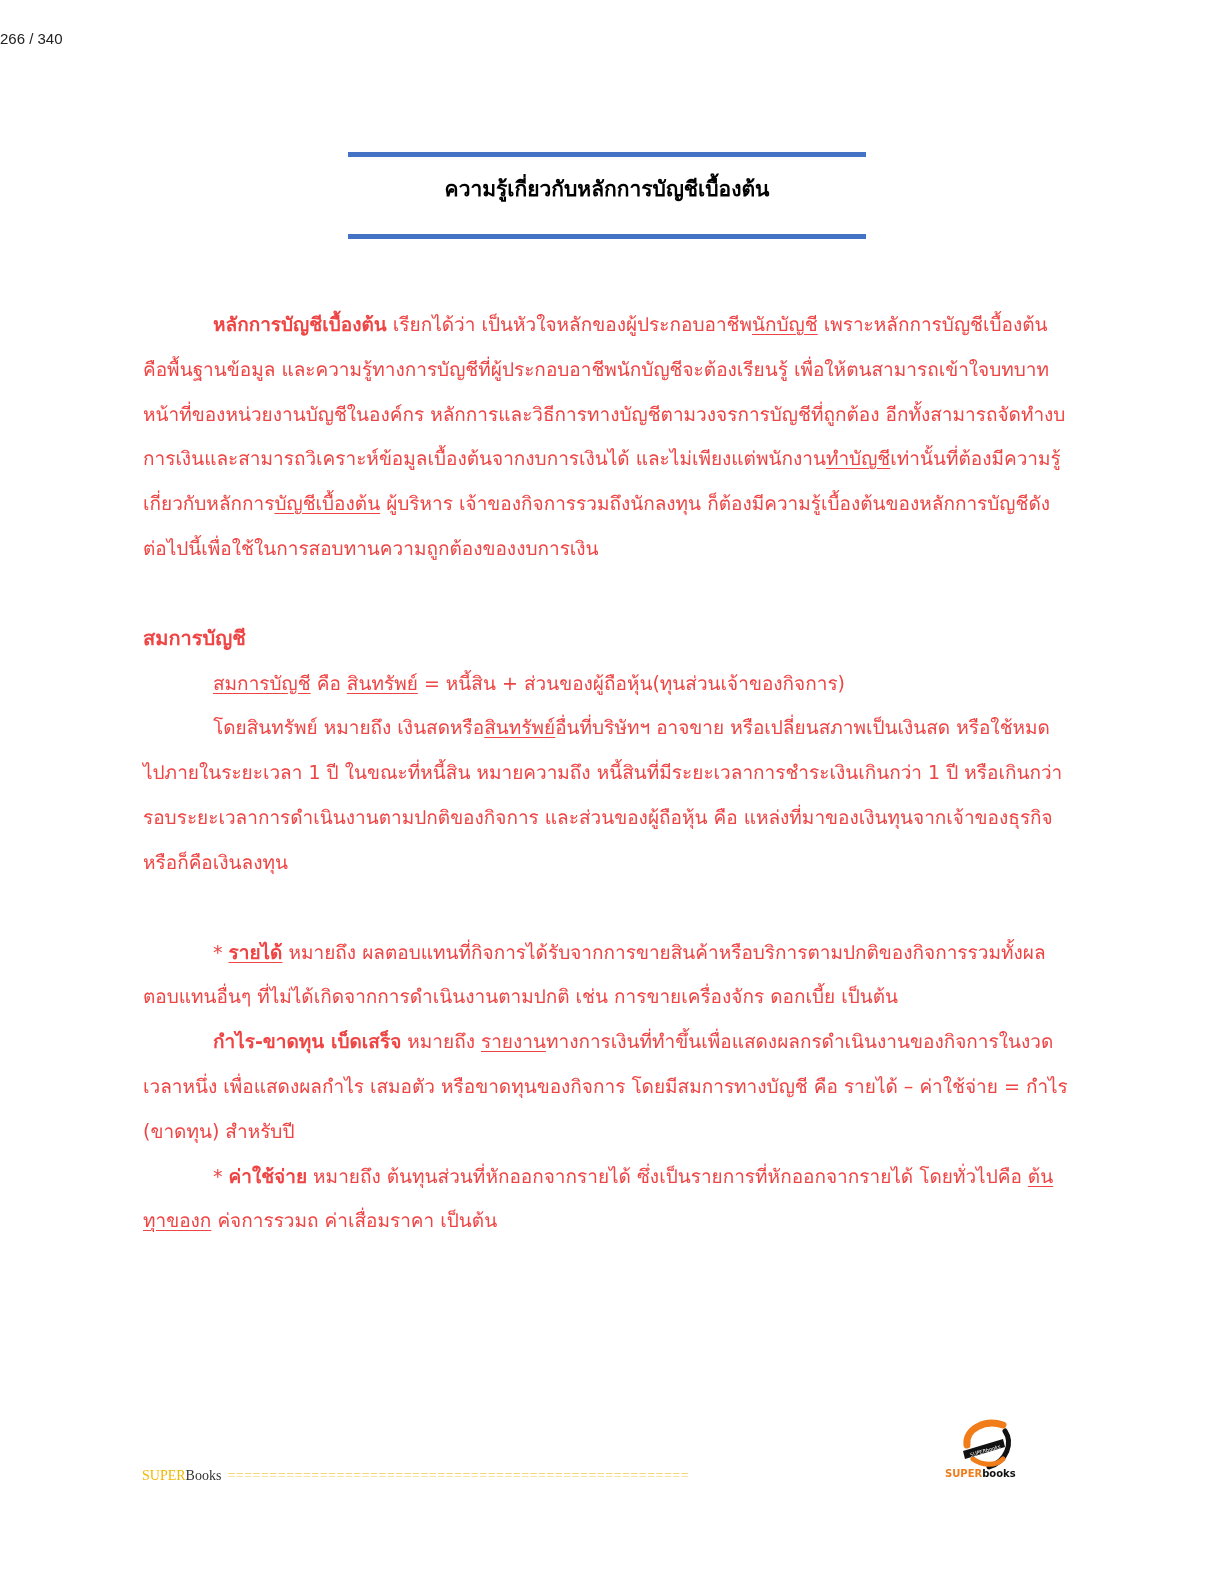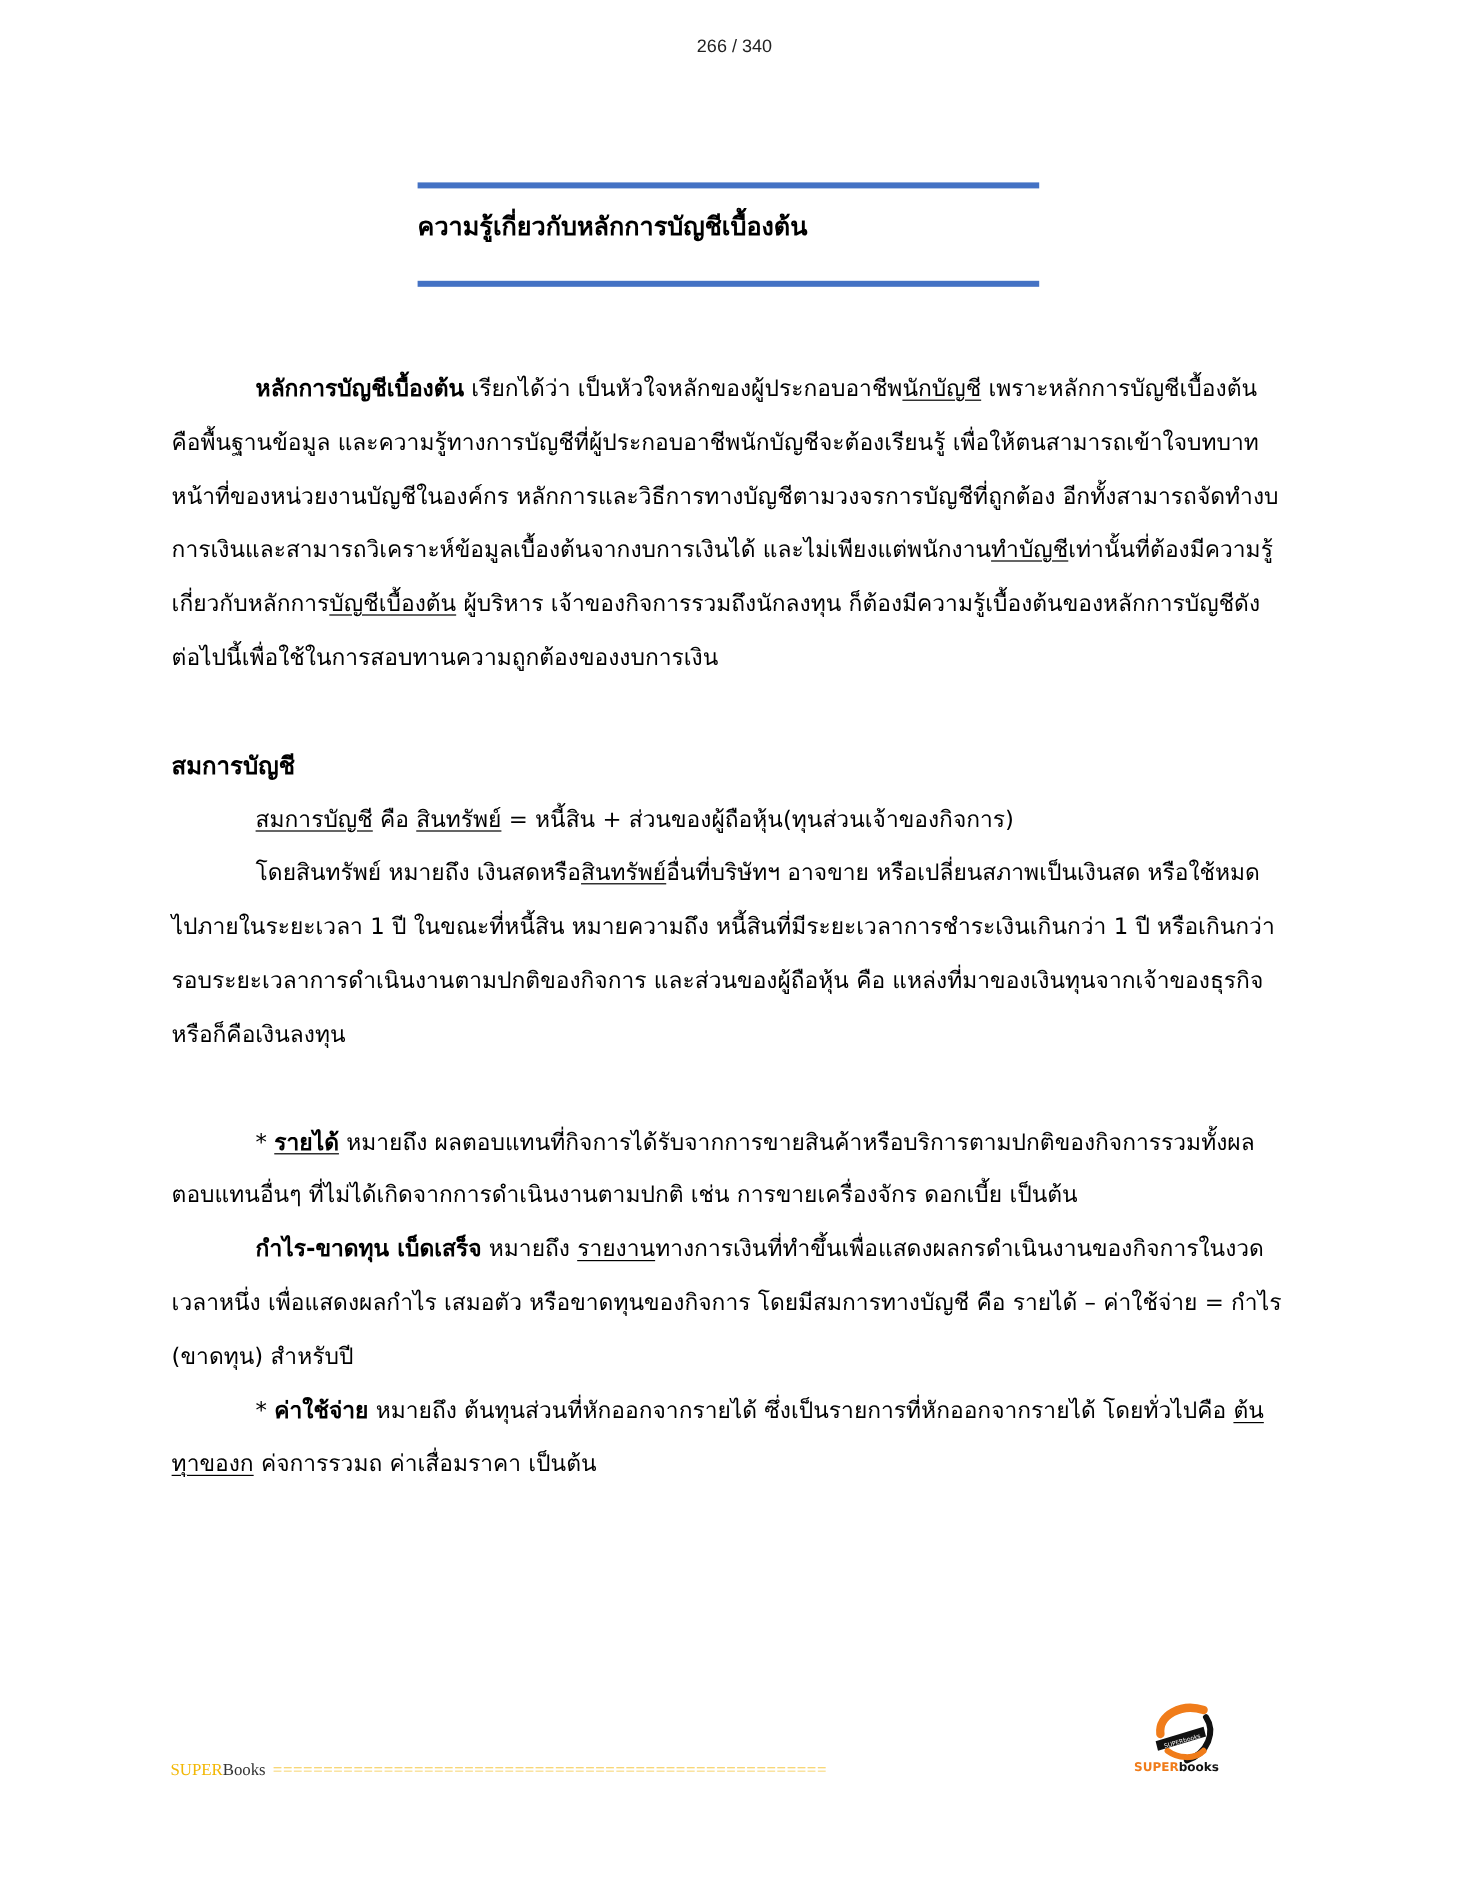--- a/index.html
+++ b/index.html
@@ -1,35 +1,35 @@
 <!DOCTYPE html>
 <html><head>
   <meta charset="utf-8">
   <style>
     html, body { margin: 0; padding: 0; background: #ffffff; }
     body {
       width: 1224px; height: 1584px; position: relative; overflow: hidden;
       font-family: "DejaVu Sans", sans-serif; color: #111;
     }
     .page-number {
-      position: absolute; top: 30px; left: 0; width: 1224px; text-align: center;
+      position: absolute; top: 30px; left: 0; width: 1224px; text-align: left;
       font-family: "Liberation Sans", sans-serif; font-size: 15px; color: #222;
     }
     .title-rule {
       position: absolute; left: 348px; width: 518px; height: 5px; background: #4472c4;
     }
     .title-rule.top { top: 152px; }
     .title-rule.bottom { top: 234px; }
     .doc-title {
-      position: absolute; top: 172px; left: 348px; width: 518px; text-align: left;
+      position: absolute; top: 172px; left: 348px; width: 518px; text-align: center;
       font-size: 21px; font-weight: bold; color: #000;
     }
     .content {
       position: absolute; left: 143px; width: 925px; top: 302px;
-      font-size: 19px; line-height: 44.8px; color: #000000;
+      font-size: 19px; line-height: 44.8px; color: #ef4444;
     }
     .para { margin: 0; }
     .indent { text-indent: 70px; }
     .section-heading {
       font-weight: bold; font-size: 20px; margin: 0;
     }
     .gap { height: 45px; }
     u { text-decoration: underline; text-underline-offset: 3px; }
     b { font-weight: bold; }
 

